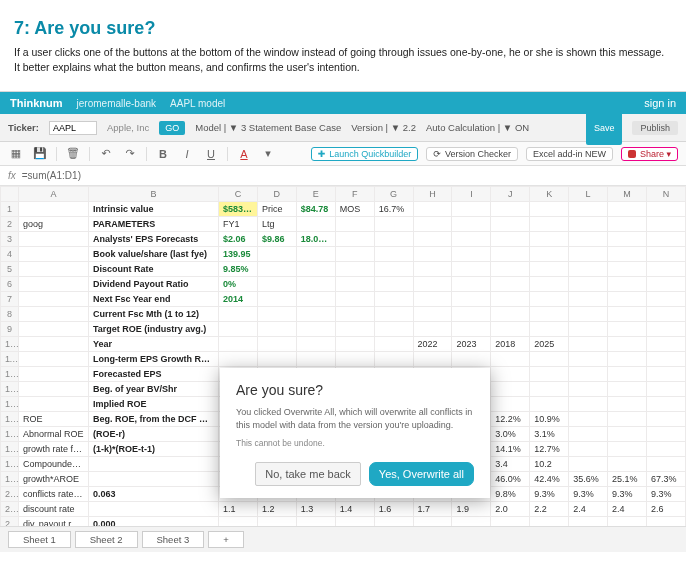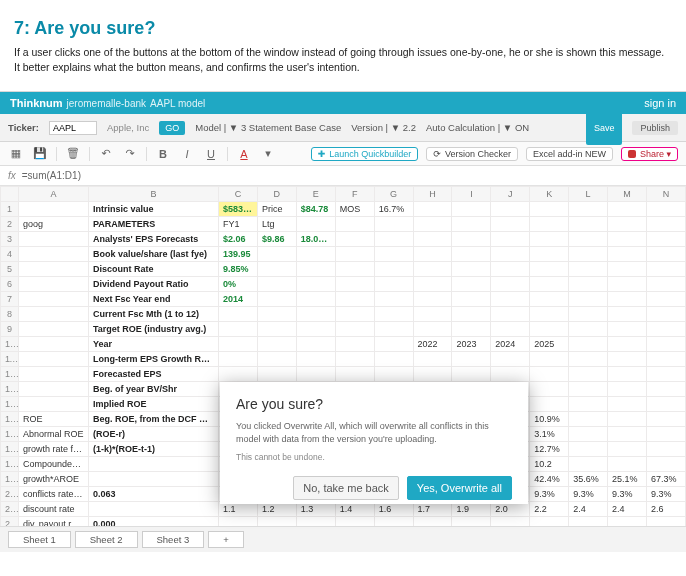--- a/index.html
+++ b/index.html
@@ -2,21 +2,21 @@
 <html><head>
 <meta charset="utf-8">
 <style>
   * { box-sizing: border-box; margin: 0; padding: 0; }
   body { font-family: Arial, Helvetica, sans-serif; font-size: 11px; background: #fff; width: 686px; height: 576px; overflow: hidden; position: relative; }
   .doc-head { padding: 18px 14px 8px; }
   .doc-head h2 { color: #0a8aa8; font-size: 18px; font-weight: bold; margin-bottom: 6px; }
   .doc-head p { font-size: 10.5px; color: #222; line-height: 1.45; }
   .app { position: relative; margin-top: 8px; border-top: 1px solid #d8d8d8; }
   .topbar { background: #1fa8c4; color: #fff; height: 22px; display: flex; align-items: center; padding: 0 10px; font-size: 11px; justify-content: space-between; }
-  .topbar .left { display: flex; gap: 4px; align-items: center; }
+  .topbar .left { display: flex; gap: 14px; align-items: center; }
   .topbar .crumb { opacity: .86; font-size: 10px; }
   .subbar { background: #f2f2f2; border-bottom: 1px solid #d6d6d6; height: 28px; display: flex; align-items: center; padding: 0 8px; font-size: 9.5px; color: #555; gap: 10px; }
   .subbar .go { background: #1fa8c4; color: #fff; padding: 2px 6px; font-size: 9px; border-radius: 2px; }
   .subbar .ticker-lbl { font-weight: bold; }
   .subbar input.ticker-in { width: 48px; font-size: 9px; padding: 1px 3px; border: 1px solid #ccc; }
   .subbar .spacer { flex: 1; }
   .subbar .save { background: #1fa8c4; color: #fff; padding: 12px 8px; font-size: 9px; border-radius: 2px; }
   .subbar .publish { background: #e4e4e4; color: #555; padding: 2px 8px; font-size: 9px; border-radius: 2px; }
   .toolbar { background: #fafafa; border-bottom: 1px solid #ddd; height: 24px; display: flex; align-items: center; padding: 0 8px; gap: 8px; color: #666; }
   .toolbar .tbtn { width: 16px; height: 16px; display: inline-flex; align-items: center; justify-content: center; font-size: 11px; }
@@ -34,27 +34,27 @@
   th { background: #f6f6f6; color: #777; font-weight: normal; font-size: 9px; text-align: center; }
   th.rowh { width: 18px; }
   td.rowh { background: #f6f6f6; color: #888; text-align: center; width: 18px; }
   td.b { font-weight: bold; color: #222; }
   td.g { color: #1a8a3a; font-weight: bold; }
   td.colB { width: 130px; }
   .highlight { background: #fff59a; }
   .sheets { display: flex; gap: 4px; padding: 4px 8px; background: #f3f3f3; border-top: 1px solid #ddd; }
   .sheets .tab { background: #fff; border: 1px solid #ccc; padding: 2px 14px; font-size: 9.5px; color: #555; }
   .overlay { position: absolute; inset: 0; background: rgba(0,0,0,0); }
-  .modal { position: absolute; left: 220px; top: 290px; width: 308px; background: #fff; box-shadow: 0 3px 18px rgba(0,0,0,.35); padding: 14px 16px 4px; }
+  .modal { position: absolute; left: 220px; top: 276px; width: 270px; background: #fff; box-shadow: 0 3px 18px rgba(0,0,0,.35); padding: 14px 16px 12px; }
   .modal h3 { font-size: 14px; font-weight: normal; color: #333; margin-bottom: 8px; }
   .modal p { font-size: 9px; color: #666; line-height: 1.4; margin-bottom: 6px; }
   .modal .warn { font-size: 8.5px; color: #888; margin-bottom: 12px; }
   .modal .actions { display: flex; justify-content: flex-end; gap: 8px; }
   .modal .btn { font-size: 11px; padding: 5px 9px; border-radius: 2px; border: 1px solid #ccc; background: #f5f5f5; color: #555; cursor: pointer; }
-  .modal .btn.primary { background: #1fa8c4; color: #fff; border-color: #1fa8c4; }
+  .modal .btn.primary { background: #1fa8c4; color: #fff; border-color: #1fa8c4; border-radius: 7px; }
   .dot-red { width:8px; height:8px; background:#c33; display:inline-block; border-radius:2px; }
 </style>
 </head>
 <body>
 
 <div class="doc-head">
   <h2>7: Are you sure?</h2>
   <p>If a user clicks one of the buttons at the bottom of the window instead of going through issues one-by-one, he or she is shown this message. It better explains what the button means, and confirms the user's intention.</p>
 </div>
 
@@ -299,21 +299,21 @@
             <td class="rowh">10</td>
             <td></td>
             <td class="colB b">Year</td>
             <td></td>
             <td></td>
             <td></td>
             <td></td>
             <td></td>
             <td>2022</td>
             <td>2023</td>
-            <td>2024</td>
+            <td>2018</td>
             <td>2025</td>
             <td></td>
             <td></td>
             <td></td>
           </tr>
           <tr>
             <td class="rowh">11</td>
             <td></td>
             <td class="colB b">Long-term EPS Growth Rate (L t…</td>
             <td></td>

